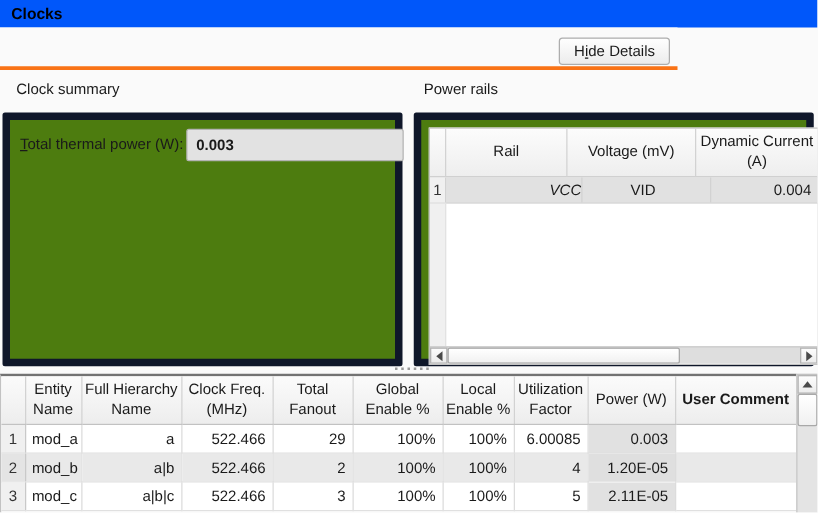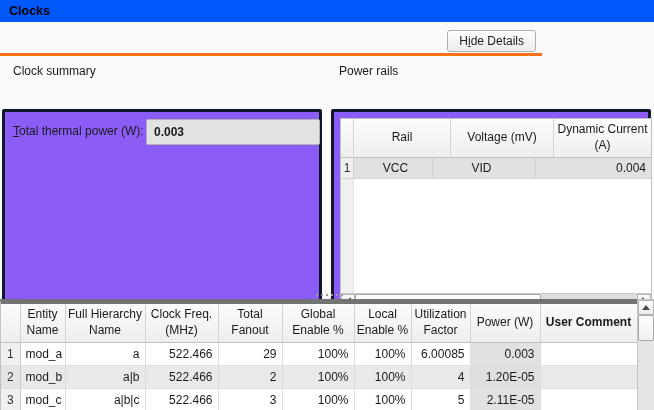--- a/index.html
+++ b/index.html
@@ -16,22 +16,22 @@
   .toolbar{position:absolute;left:0;top:22px;width:542px;height:34px;
     background:#fafafa;border-bottom:3px solid #f97316;box-sizing:border-box;}
   .push-btn{position:absolute;right:6px;top:8px;height:22px;
     padding:0 11px;border:1px solid #adadad;border-radius:3px;
     background:linear-gradient(#fefefe,#ececec);
     font-family:"Liberation Sans",sans-serif;font-size:12px;color:#1a1a1a;
     line-height:20px;box-sizing:border-box;}
   .mn{text-decoration:underline;}
   
   .grouplabel{position:absolute;font-size:12px;color:#1a1a1a;}
-  .groupbox{position:absolute;border:3px solid #0f172a;border-radius:2px;
-    background:#8b5cf6;box-sizing:border-box;margin-top:19px;}
+  .groupbox{position:absolute;border:6px solid #0f172a;border-radius:2px;
+    background:#4d7c0f;box-sizing:border-box;}
   #gb-clock{left:2px;top:90px;width:320px;height:203px;}
   #gb-rails{left:331px;top:90px;width:320px;height:203px;}
   #lbl-clock{left:13px;top:64px;}
   #lbl-rails{left:339px;top:64px;}
   .fieldlabel{position:absolute;left:8px;top:12px;}
   .ro-field{position:absolute;left:141px;top:7px;width:174px;height:26px;
     background:#e2e2e2;border:1px solid #b3b3b3;border-radius:2px;
     font-weight:bold;line-height:24px;padding-left:7px;box-sizing:border-box;}
   
   .prtable{position:absolute;left:6px;top:6px;width:312px;height:190px;
@@ -42,21 +42,21 @@
     text-align:center;white-space:pre-line;line-height:1.3;
     border-right:1px solid #d2d2d2;box-sizing:border-box;}
   .pr-head .hc:last-child{border-right:none;}
   .prc-rn{width:13px;}.prc-rail{width:97px;}.prc-volt{width:103px;}.prc-cur{flex:1;}
   .pr-row{display:flex;height:21px;background:#e1e1e1;
     border-bottom:1px solid #d4d4d4;box-sizing:border-box;}
   .pr-row .bc{line-height:20px;border-right:1px solid #d2d2d2;
     box-sizing:border-box;overflow:hidden;white-space:nowrap;}
   .pr-row .bc:last-child{border-right:none;}
   .pr-rn{width:13px;background:#f0f0f0;text-align:center;color:#333;}
-  .pr-rail{width:79px;padding-left:5px;text-align:center;}
+  .pr-rail{width:109px;padding-left:5px;text-align:right;font-style:italic;}
   .pr-volt{width:103px;padding-right:5px;text-align:center;}
   .pr-cur{flex:1;padding-right:5px;text-align:right;}
   .pr-fill{position:absolute;left:0;top:60px;right:0;bottom:14px;background:#fff;}
   .pr-strip{position:absolute;left:0;top:0;bottom:0;width:13px;
     background:#f0f0f0;border-right:1px solid #e2e2e2;box-sizing:border-box;}
   
   .hscroll{position:absolute;left:0;right:0;bottom:0;height:14px;display:flex;
     background:#dedede;border-top:1px solid #c9c9c9;box-sizing:border-box;}
   .sbtn{background:linear-gradient(#fdfdfd,#ececec);border:1px solid #b4b4b4;
     display:flex;align-items:center;justify-content:center;box-sizing:border-box;}
@@ -75,21 +75,21 @@
     border-right:4px solid transparent;border-bottom:5px solid #4a4a4a;}
   .tri-left{width:0;height:0;border-top:4px solid transparent;
     border-bottom:4px solid transparent;border-right:5px solid #4a4a4a;}
   .tri-right{width:0;height:0;border-top:4px solid transparent;
     border-bottom:4px solid transparent;border-left:5px solid #4a4a4a;}
   
   .grip{position:absolute;left:316px;top:294px;display:flex;gap:3px;}
   .grip i{width:2px;height:2px;background:#9a9a9a;display:block;}
   
   .btable-wrap{position:absolute;left:0;top:299px;width:637px;height:111px;
-    background:#fff;border-top:5px solid #737373;border-left:1px solid #c2c2c2;
+    background:#fff;border-top:2px solid #737373;border-left:1px solid #c2c2c2;
     box-sizing:border-box;overflow:hidden;}
   table.ctable{border-collapse:collapse;table-layout:fixed;width:636px;
     font-size:12px;color:#1a1a1a;}
   .ctable th{height:38px;font-weight:normal;text-align:center;vertical-align:middle;
     white-space:pre-line;line-height:1.3;padding:0 2px;
     background:linear-gradient(#fbfbfb,#ededed);
     border-right:1px solid #d2d2d2;border-bottom:1px solid #c2c2c2;}
   .ctable th.bold{font-weight:bold;}
   .ctable td{height:22px;padding:0 5px;white-space:nowrap;overflow:hidden;
     border-right:1px solid #dcdcdc;border-bottom:1px solid #e0e0e0;}

